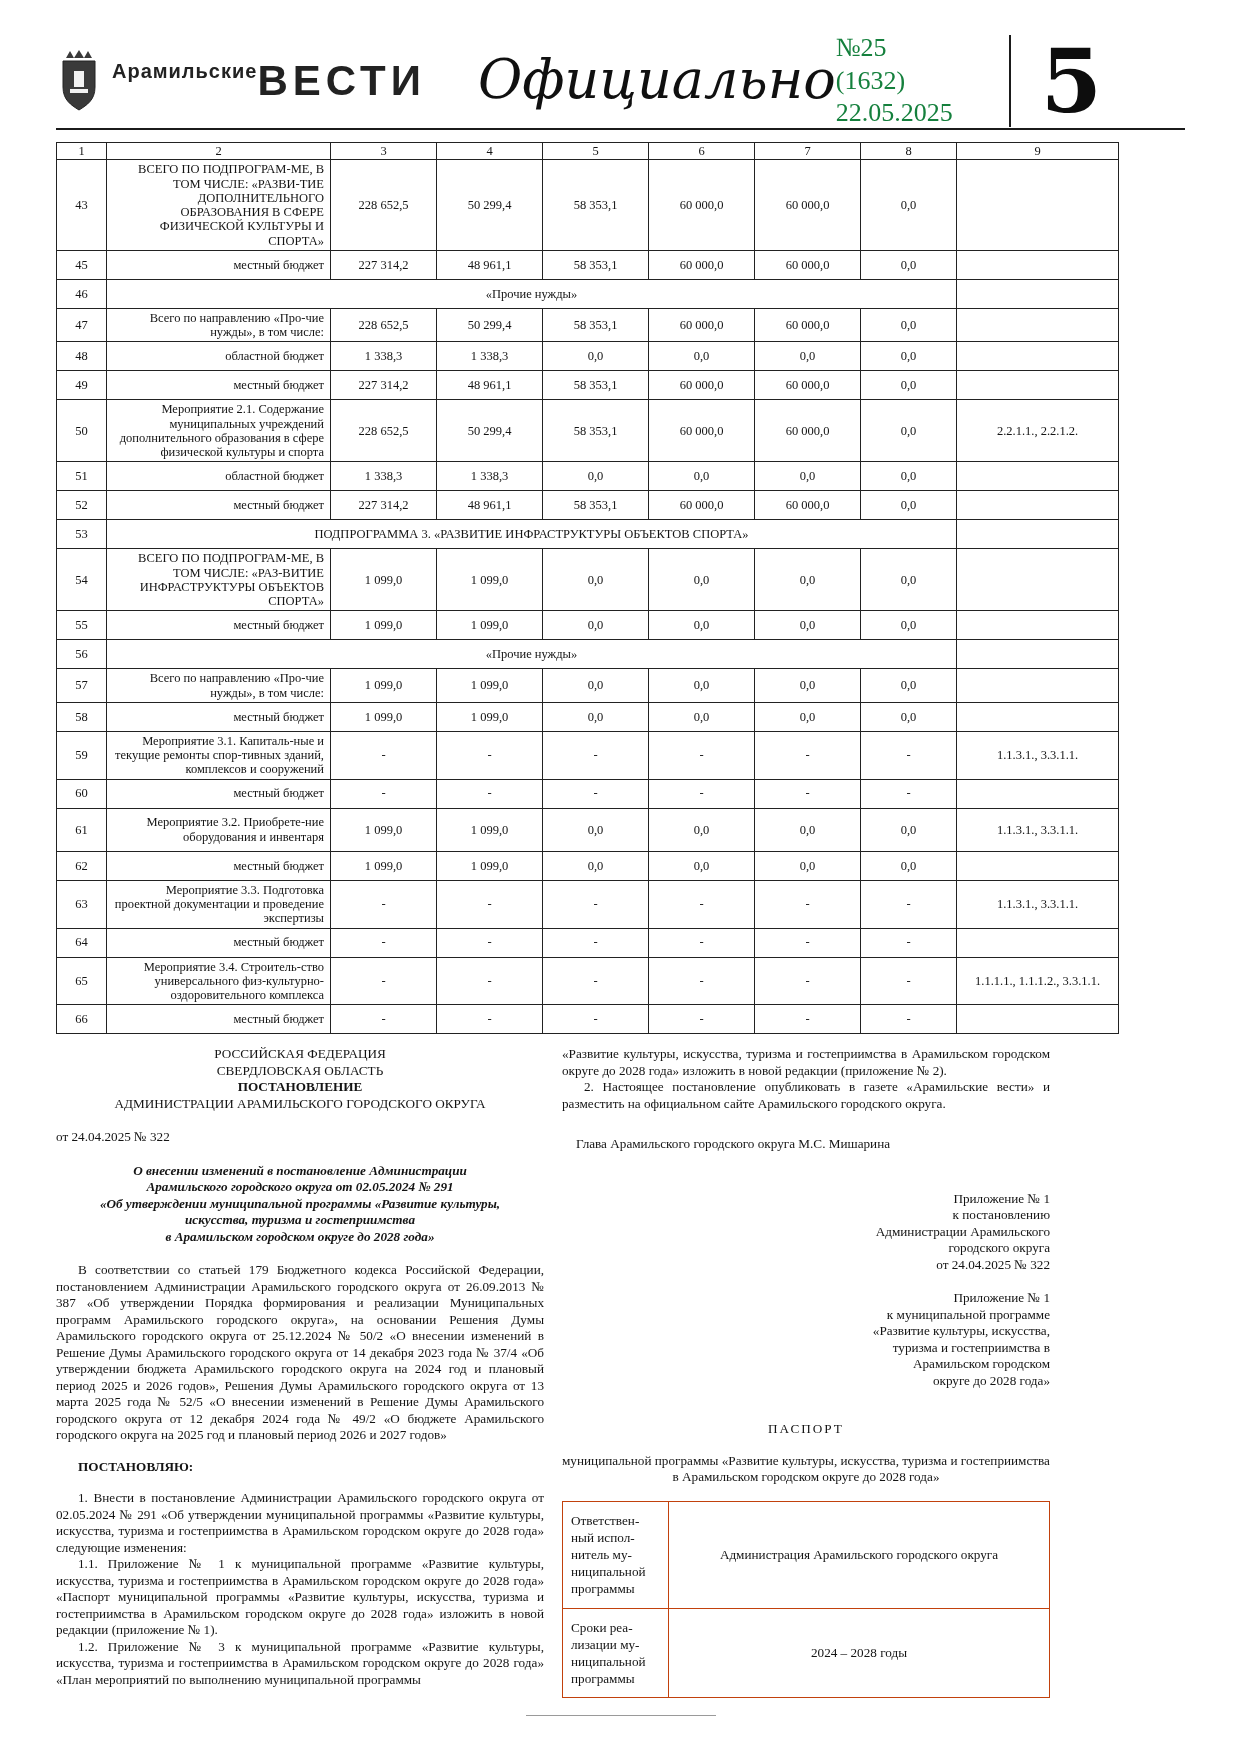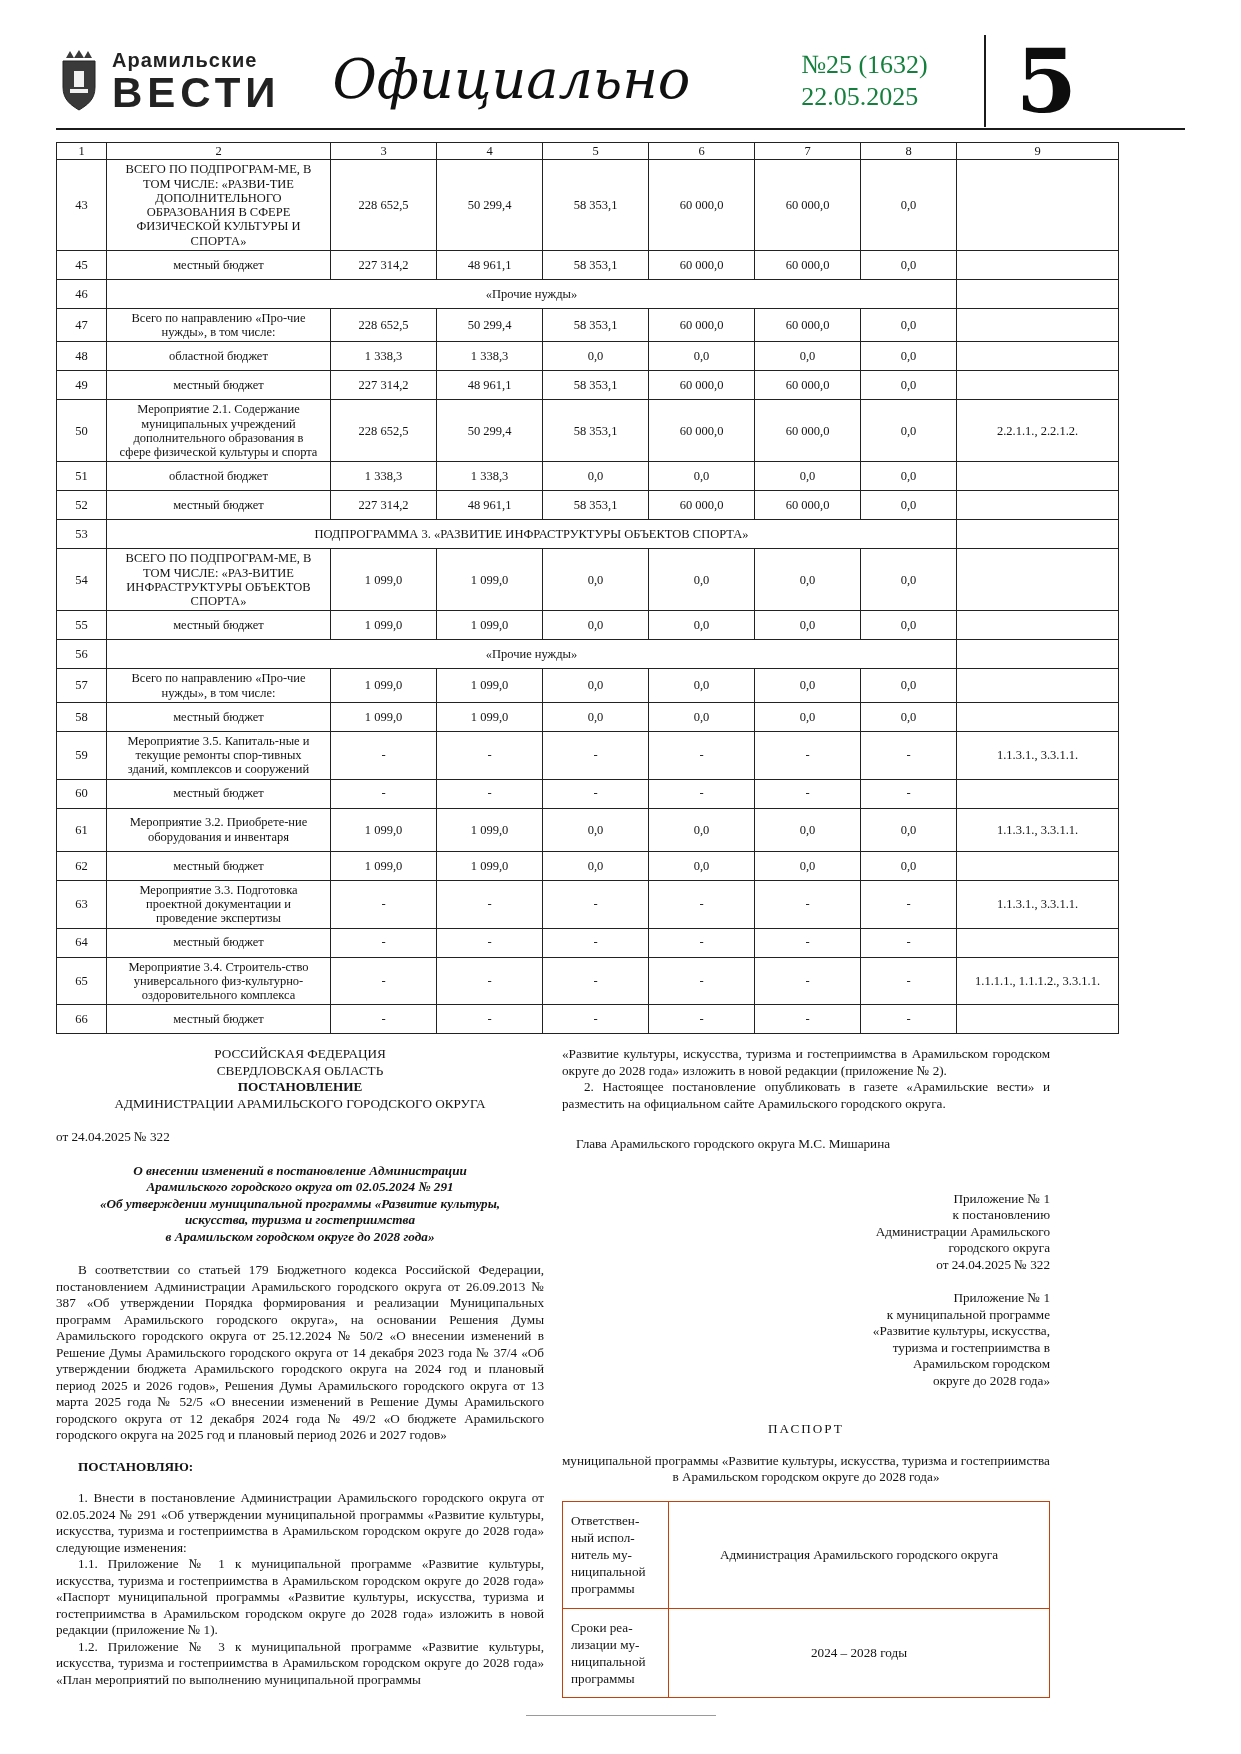--- a/index.html
+++ b/index.html
@@ -7,38 +7,38 @@
   body { font-family:"Liberation Serif","DejaVu Serif",serif; color:#141414; }
   .page {
     position:relative; width:1241px; height:1754px; margin:0 auto;
     background:#ffffff; padding:34px 56px 0 56px; overflow:hidden;
   }
 
   
   .masthead { display:flex; align-items:center; border-bottom:2px solid #1b1b1b; height:96px; }
   .brand { display:flex; align-items:center; gap:10px; }
   .emblem { width:46px; height:64px; flex:0 0 auto; }
-  .brand-text { display:flex; flex-direction:column; }
+  .brand-text { display:flex; flex-direction:row; }
   .brand-line1 { font-family:"Liberation Sans",sans-serif; font-weight:bold; font-size:20px; letter-spacing:1px; color:#222; }
   .brand-line2 { font-family:"Liberation Sans",sans-serif; font-weight:bold; font-size:42px; line-height:1; letter-spacing:5px; color:#222; }
   .section-title { font-family:"DejaVu Serif",serif; font-style:italic; font-size:54px; color:#101010; margin-left:52px; margin-top:-4px; }
   .issue-block { margin-left:auto; margin-right:56px; font-size:26px; line-height:1.25; color:#15803d; }
   .page-number {
     font-family:"DejaVu Serif",serif; font-weight:bold; font-size:88px; line-height:1;
     border-left:2px solid #1b1b1b; padding:2px 0 2px 30px; margin-right:108px;
     height:92px; display:flex; align-items:center; color:#0d0d0d;
   }
 
   
   table.budget { border-collapse:collapse; table-layout:fixed; width:1062px; margin-top:12px; font-size:12.5px; line-height:1.14; }
   .budget th, .budget td { border:1px solid #222; padding:1px 3px; text-align:center; vertical-align:middle; }
   .budget th { font-weight:normal; height:17px; }
   .budget td.val { white-space:nowrap; }
   .budget td.span-cell { text-align:center; }
-  .budget td.name { padding:2px 12px; }
+  .budget td.name { padding:2px 6px;text-align:right; }
   .budget td.ref { padding:14px 4px; }
 
   
   .text-section { display:flex; gap:18px; margin-top:12px; width:998px; font-size:13.2px; line-height:1.25; }
   .col { width:488px; }
   .center-block { text-align:center; }
   .bold { font-weight:bold; }
   .date-line { margin:17px 0; }
   .decree-title { text-align:center; font-weight:bold; font-style:italic; margin:2px 0 17px 0; }
   .just { text-align:justify; }
@@ -250,21 +250,21 @@
           <td class="val">1 099,0</td>
           <td class="val">1 099,0</td>
           <td class="val">0,0</td>
           <td class="val">0,0</td>
           <td class="val">0,0</td>
           <td class="val">0,0</td>
           <td class="ref"></td>
         </tr>
         <tr>
           <td class="num">59</td>
-          <td class="name">Мероприятие 3.5. Капиталь-ные и текущие ремонты спор-тивных зданий, комплексов и сооружений</td>
+          <td class="name">Мероприятие 3.1. Капиталь-ные и текущие ремонты спор-тивных зданий, комплексов и сооружений</td>
           <td class="val">-</td>
           <td class="val">-</td>
           <td class="val">-</td>
           <td class="val">-</td>
           <td class="val">-</td>
           <td class="val">-</td>
           <td class="ref">1.1.3.1., 3.3.1.1.</td>
         </tr>
         <tr>
           <td class="num">60</td>

